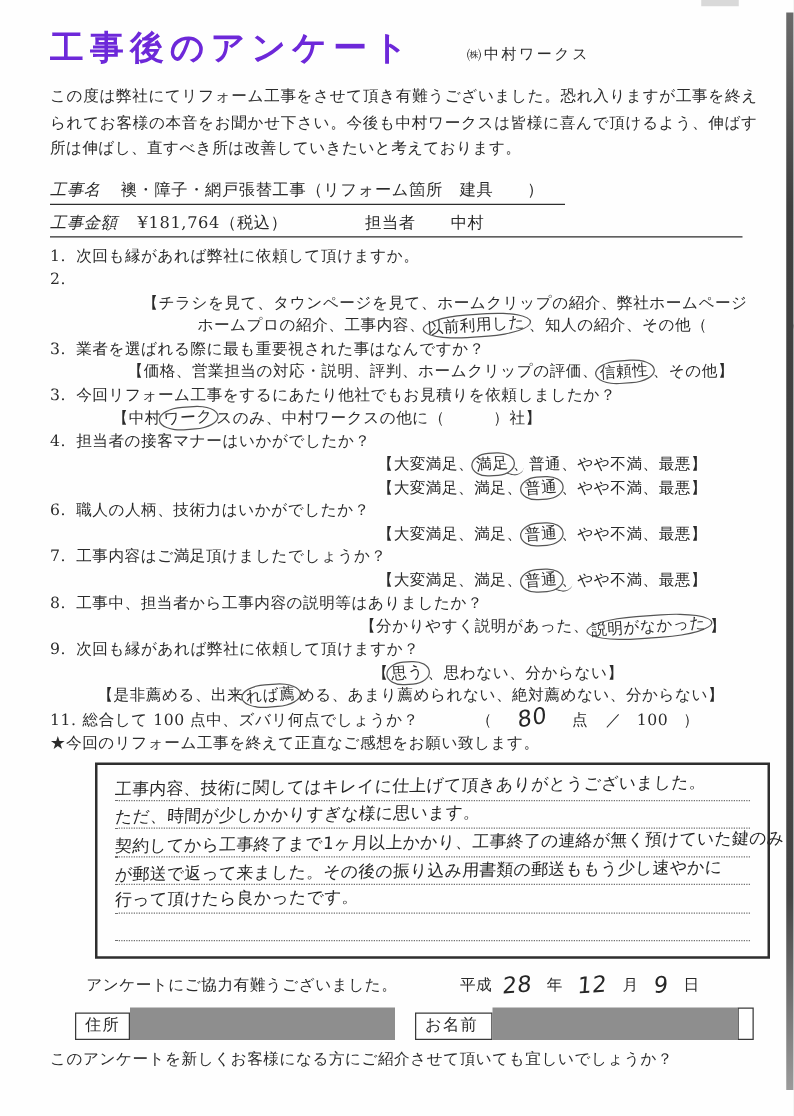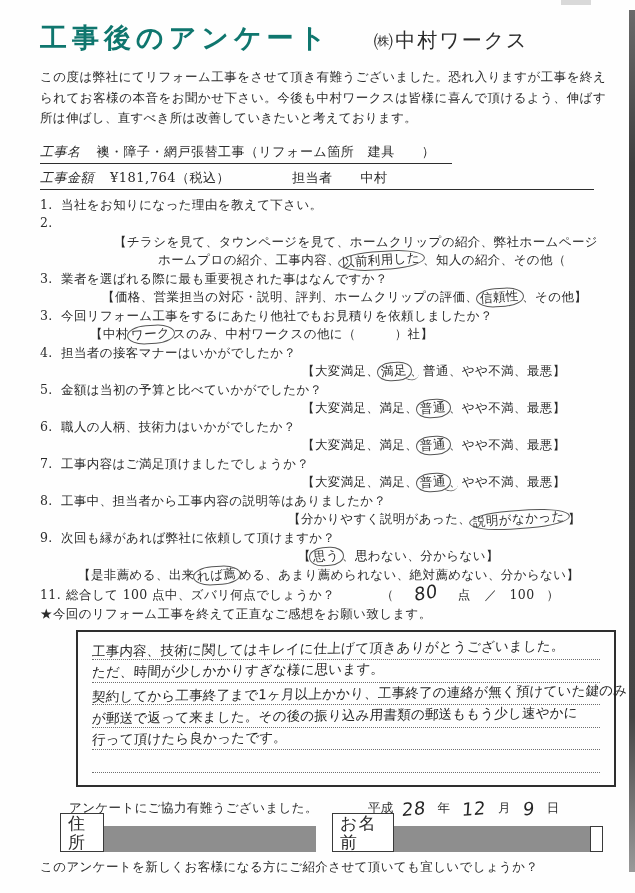--- a/index.html
+++ b/index.html
@@ -8,22 +8,22 @@
     background:#fefefe; overflow:hidden;
     font-family:"DejaVu Serif","Liberation Serif",serif;
     color:#2b2b2b;
   }
   .scan-edge-right { position:absolute; top:10px; right:0; width:6px; height:862px;
     background:linear-gradient(#6a6a6a,#3f3f3f 18%,#454545 82%,#9a9a9a); }
   .corner-mark { position:absolute; top:0; right:44px; width:30px; height:5px; background:#d9d9d9; }
   .content { padding:20px 30px 0 40px; }
 
   .header { display:flex; align-items:baseline; }
-  .title { font-size:27px; font-weight:bold; letter-spacing:5px; color:#0f766e; }
-  .company { margin-left:42px; font-size:20px; letter-spacing:2px; }
+  .title { font-size:27px; font-weight:bold; letter-spacing:5px; color:#6d28d9; }
+  .company { margin-left:42px; font-size:12px; letter-spacing:2px; }
 
   .intro { margin-top:11px; width:566px; font-size:12.5px; line-height:20.5px;
     letter-spacing:0.3px; text-align:justify; }
 
   .project { margin-top:14px; font-size:13px; letter-spacing:0.5px; }
   .project-row { border-bottom:1.5px solid #2d2d2d; padding-bottom:2px; white-space:nowrap; }
   .project-row.r1 { width:412px; }
   .project-row.r2 { width:554px; margin-top:5px; }
   .pr-label { margin-right:16px;font-style:italic; }
   .pr-mid { margin-left:62px; margin-right:28px; }
@@ -56,22 +56,22 @@
   .comment-box { margin:9px 0 0 36px; width:508px; border:2px solid #2e2e2e; padding:6px 14px 12px; }
   .comment-line { height:21.5px; border-bottom:1.2px dotted #6f6f6f; overflow:visible; white-space:nowrap; }
   .comment-line .hw { font-size:13.5px; line-height:21px; letter-spacing:0.2px; transform:rotate(-0.7deg) skewX(-4deg); }
 
   .thanks-row { display:flex; align-items:baseline; margin-top:11px; font-size:12.5px; letter-spacing:0.4px;margin-left:29px; }
   .date-group { margin-left:50px; display:flex; align-items:center; }
   .date-group .unit { margin:0 4px; }
   .date-group .hw { font-size:18px; margin:0 8px; transform:rotate(-4deg) skewX(-8deg); }
 
   .fields-row { margin:6px 0 0 20px; display:flex; align-items:flex-end; height:27px; }
-  .field-label { box-sizing:border-box; border:1.2px solid #3a3a3a; background:#fff; height:39px;
-    font-size:17px; line-height:19px; padding:0 7px; letter-spacing:1px; }
+  .field-label { box-sizing:border-box; border:1.2px solid #3a3a3a; background:#fff; height:22px;
+    font-size:13px; line-height:19px; padding:0 7px; letter-spacing:1px; }
   .redacted { background:#8e8e8e; height:26px; }
   .addr-label { width:44px; }
   .addr-bar { width:212px; }
   .fields-gap { width:16px; height:1px; }
   .name-label { width:62px; }
   .name-bar { width:196px; }
   .end-cell { box-sizing:border-box; width:13px; height:26px; background:#fff; border:1.2px solid #3a3a3a; }
 
   .permission-q { margin-top:7px; font-size:12.5px; letter-spacing:0.4px; }
 </style>
@@ -96,21 +96,21 @@
         <span class="pr-label">工事名</span><span>襖・障子・網戸張替工事（リフォーム箇所　建具　　）</span>
       </div>
       <div class="project-row r2">
         <span class="pr-label">工事金額</span><span>¥181,764（税込）</span><span class="pr-mid">担当者</span><span>中村</span>
       </div>
     </div>
 
     <div class="questions">
 
       <div class="ln">
-        <span class="qno">1.</span><span>当社をお知りになった理由を教えて下さい。</span>
+        <span class="qno">1.</span><span>次回も縁があれば弊社に依頼して頂けますか。</span>
       </div>
 
       <div class="ln">
         <span class="qno">2.</span>
       </div>
       <div class="ln ind-q2o1">【チラシを見て、タウンページを見て、ホームクリップの紹介、弊社ホームページ</div>
       <div class="ln ind-q2o2">
         <span>ホームプロの紹介、工事内容、</span><span class="circled">以前利用した</span><span>、知人の紹介、その他（　　　　　）】</span>
       </div>
 
@@ -128,23 +128,20 @@
         <span>【中村</span><span class="circled">ワーク</span><span>スのみ、中村ワークスの他に（　　　）社】</span>
       </div>
 
       <div class="ln">
         <span class="qno">4.</span><span>担当者の接客マナーはいかがでしたか？</span>
       </div>
       <div class="ln ind-sat">
         <span>【大変満足、</span><span class="circled tail">満足</span><span>、普通、やや不満、最悪】</span>
       </div>
 
-      <div class="ln">
-        <span class="qno">5.</span><span>金額は当初の予算と比べていかがでしたか？</span>
-      </div>
       <div class="ln ind-sat">
         <span>【大変満足、満足、</span><span class="circled">普通</span><span>、やや不満、最悪】</span>
       </div>
 
       <div class="ln">
         <span class="qno">6.</span><span>職人の人柄、技術力はいかがでしたか？</span>
       </div>
       <div class="ln ind-sat">
         <span>【大変満足、満足、</span><span class="circled">普通</span><span>、やや不満、最悪】</span>
       </div>

